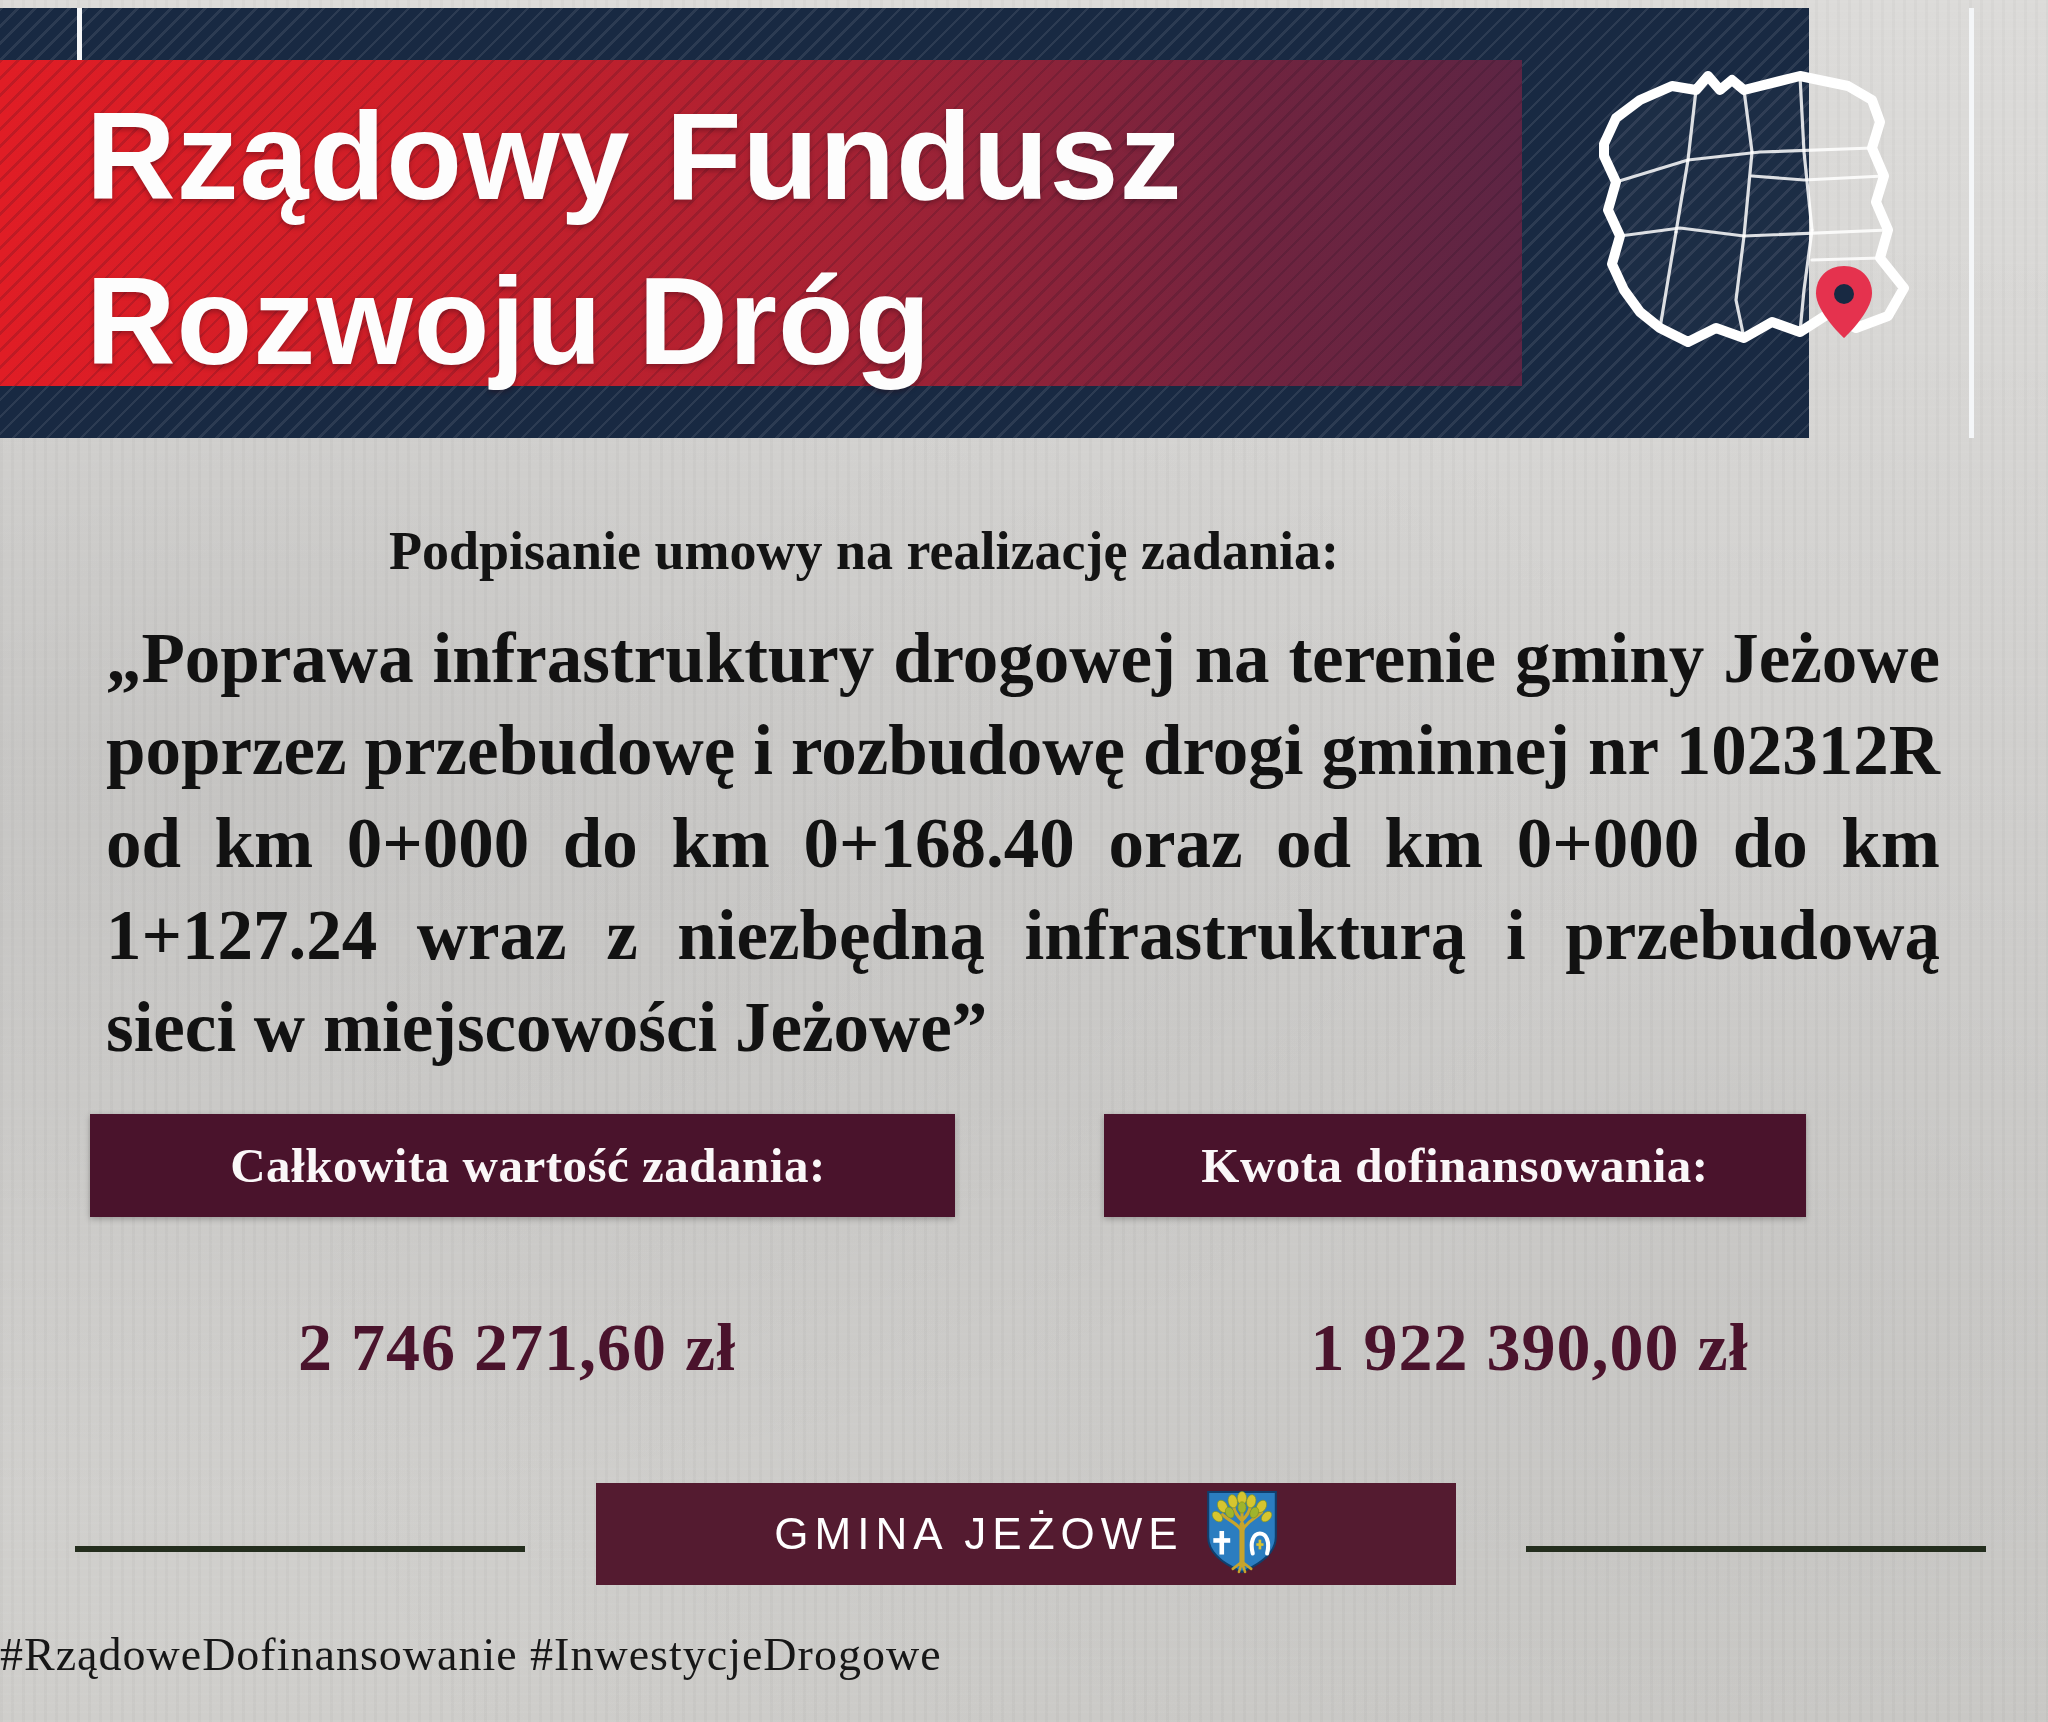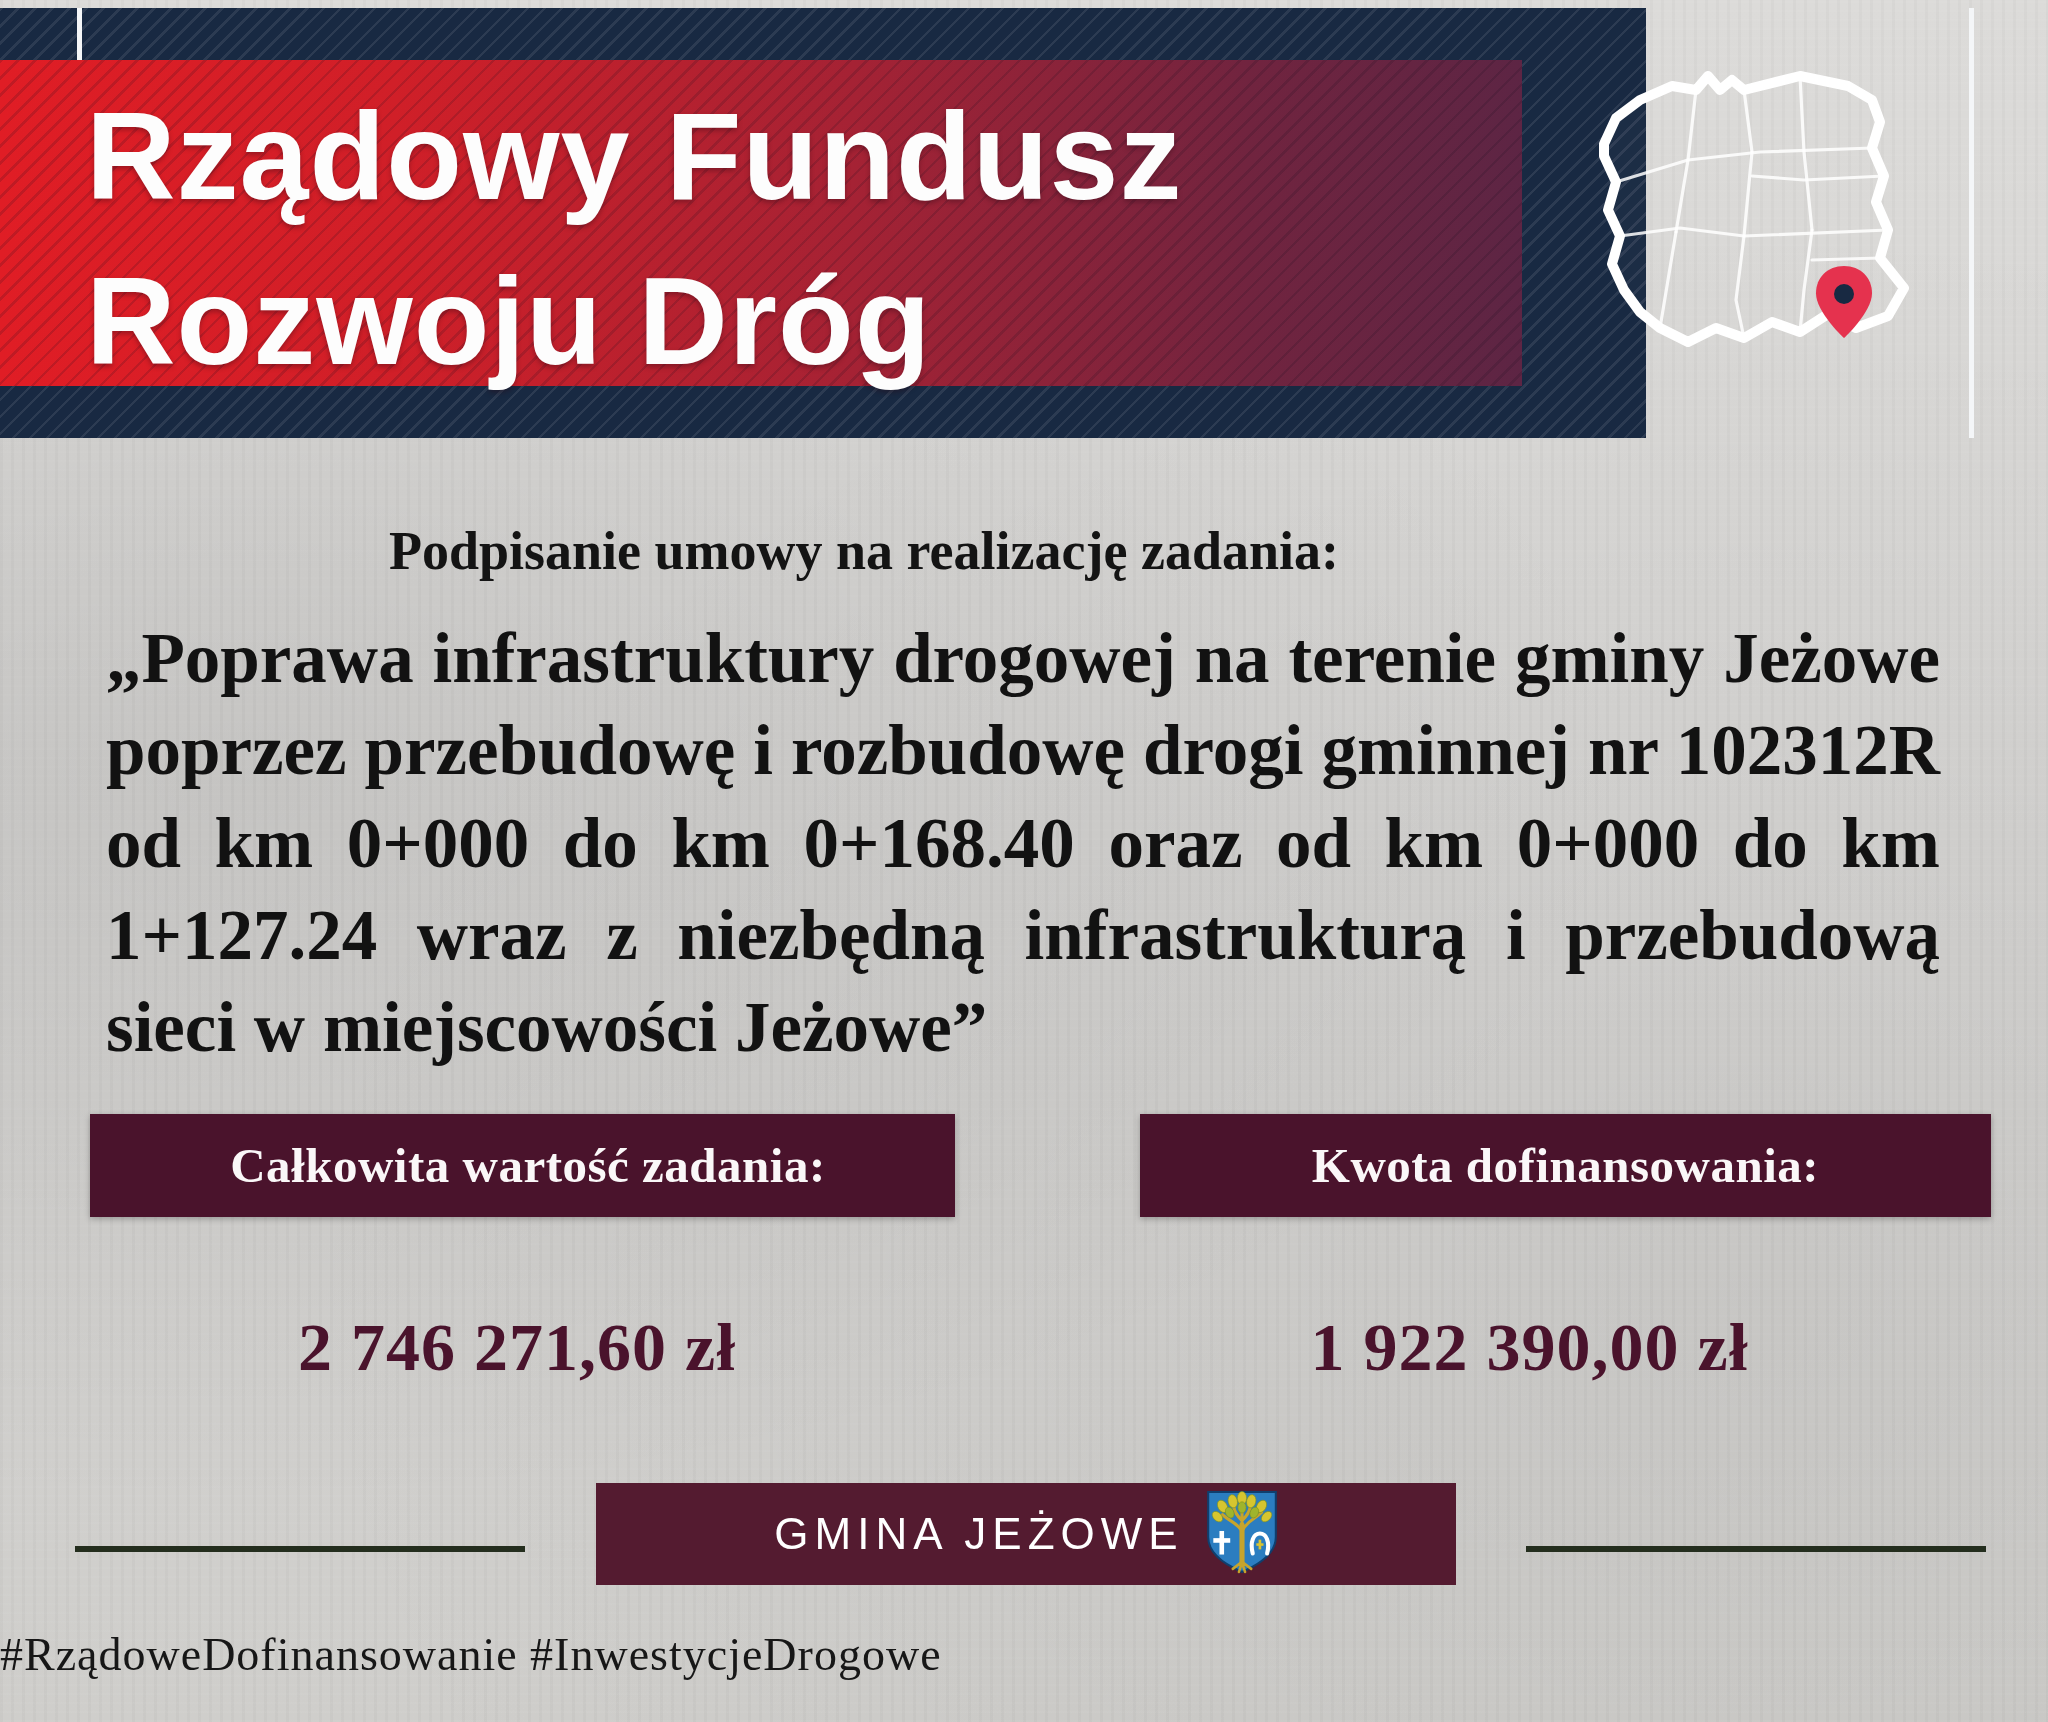--- a/index.html
+++ b/index.html
@@ -11,21 +11,21 @@
       radial-gradient(ellipse at 12% 45%, rgba(0,0,0,0.08), transparent 55%),
       radial-gradient(ellipse at 85% 75%, rgba(0,0,0,0.05), transparent 60%),
       repeating-linear-gradient(90deg, rgba(0,0,0,0.022) 0 3px, transparent 3px 11px),
       repeating-linear-gradient(0deg, rgba(255,255,255,0.03) 0 2px, transparent 2px 9px),
       linear-gradient(180deg,#dcdbd9 0%,#d4d3d1 55%,#cfcecb 100%);
   }
   .abs{position:absolute;}
 
   
   .header-band{
-    left:0;top:8px;width:1646px;height:430px;
+    left:0;top:8px;width:1809px;height:430px;
     background-color:#182942;
     background-image:repeating-linear-gradient(135deg, rgba(255,255,255,0.085) 0 2.5px, transparent 2.5px 12px);
   }
   .vline{background:#f4f6f8;width:5px;}
   .vline-left{left:77px;top:0;height:54px;}
   .vline-right{left:1969px;top:0;height:430px;}
   .red-banner{
     left:0;top:52px;width:1522px;height:326px;
     background-image:
       repeating-linear-gradient(135deg, rgba(25,12,30,0.16) 0 2.5px, transparent 2.5px 12px),
@@ -49,21 +49,21 @@
     left:106px;top:612px;width:1834px;
     font-weight:700;font-size:71px;line-height:1.3;color:#121212;
     text-align:justify;
   }
   .label-bar{
     height:103px;background:#4a132c;
     display:flex;align-items:center;justify-content:center;
     box-shadow:0 2px 6px rgba(0,0,0,0.25);
   }
   .label-bar-left{left:90px;top:1114px;width:854px;padding-left:11px;}
-  .label-bar-right{left:1104px;top:1114px;width:851px;margin-left:36px;}
+  .label-bar-right{left:1104px;top:1114px;width:702px;}
   .label-bar span{
     font-weight:700;font-size:49px;color:#faf7f8;letter-spacing:0.5px;
   }
   .amount{
     top:1302px;height:90px;display:flex;align-items:center;justify-content:center;
     font-weight:700;font-size:68px;color:#4a132c;letter-spacing:1px;
   }
   .amount-left{left:90px;width:854px;}
   .amount-right{left:1104px;width:851px;}
 

